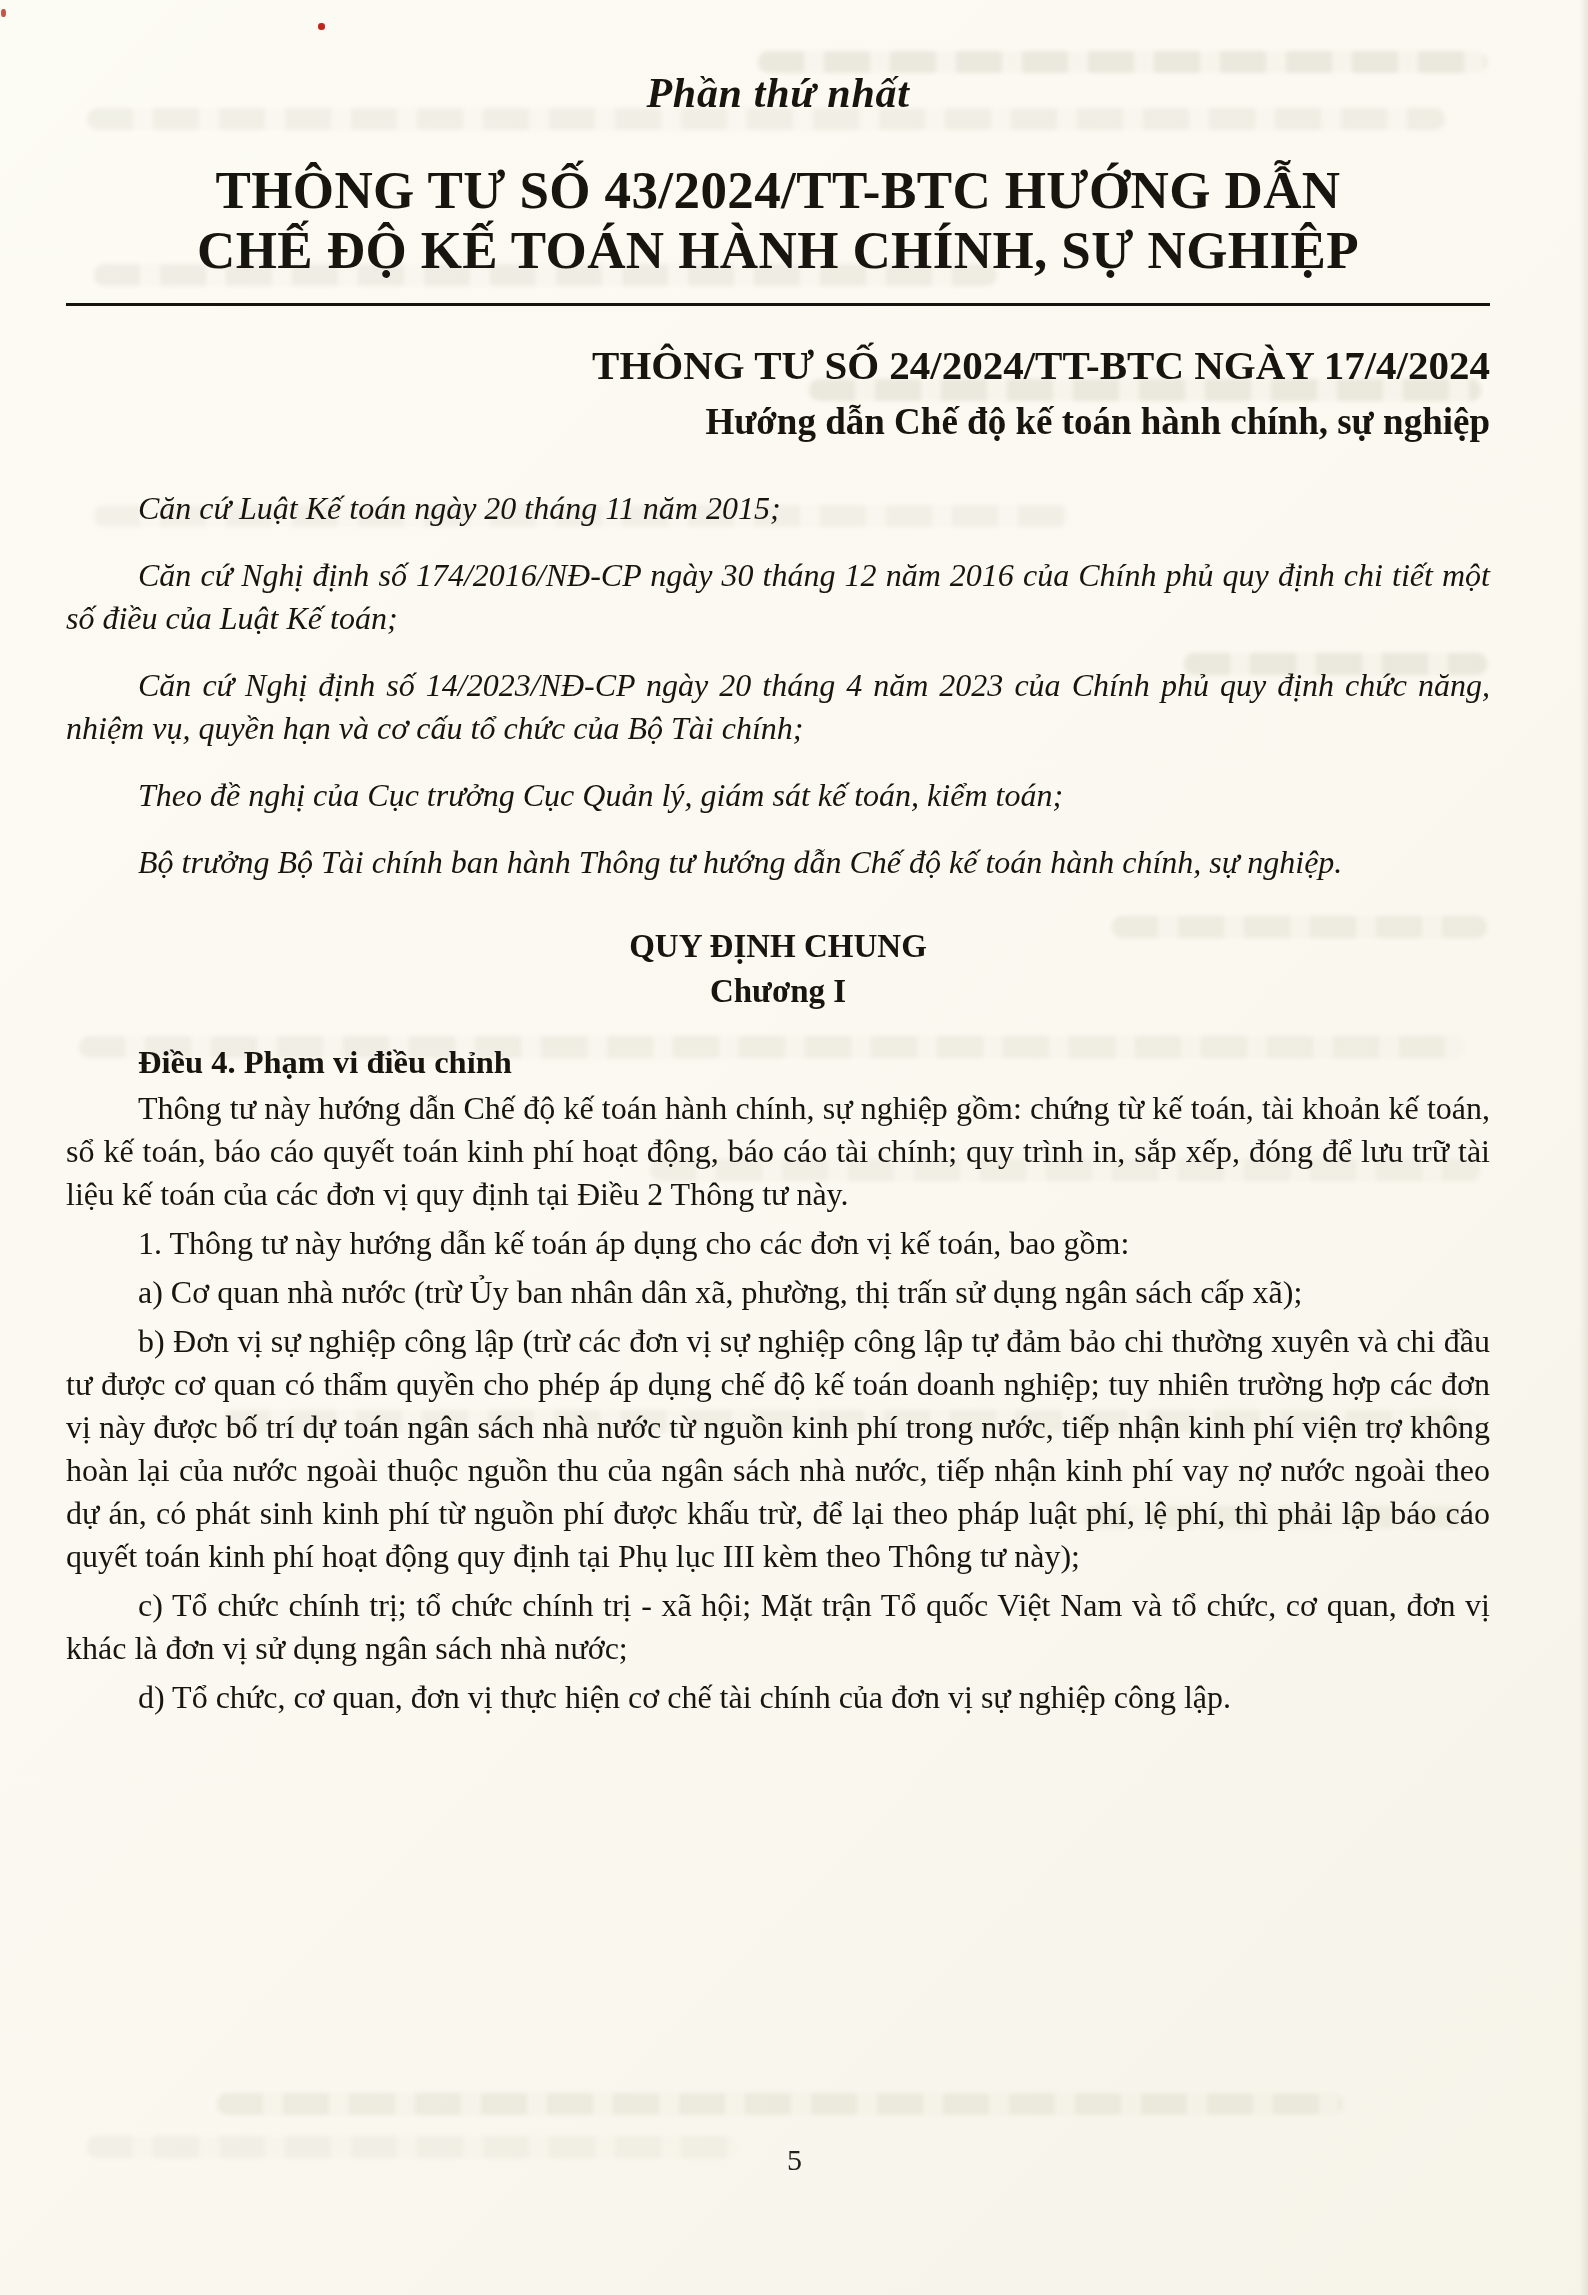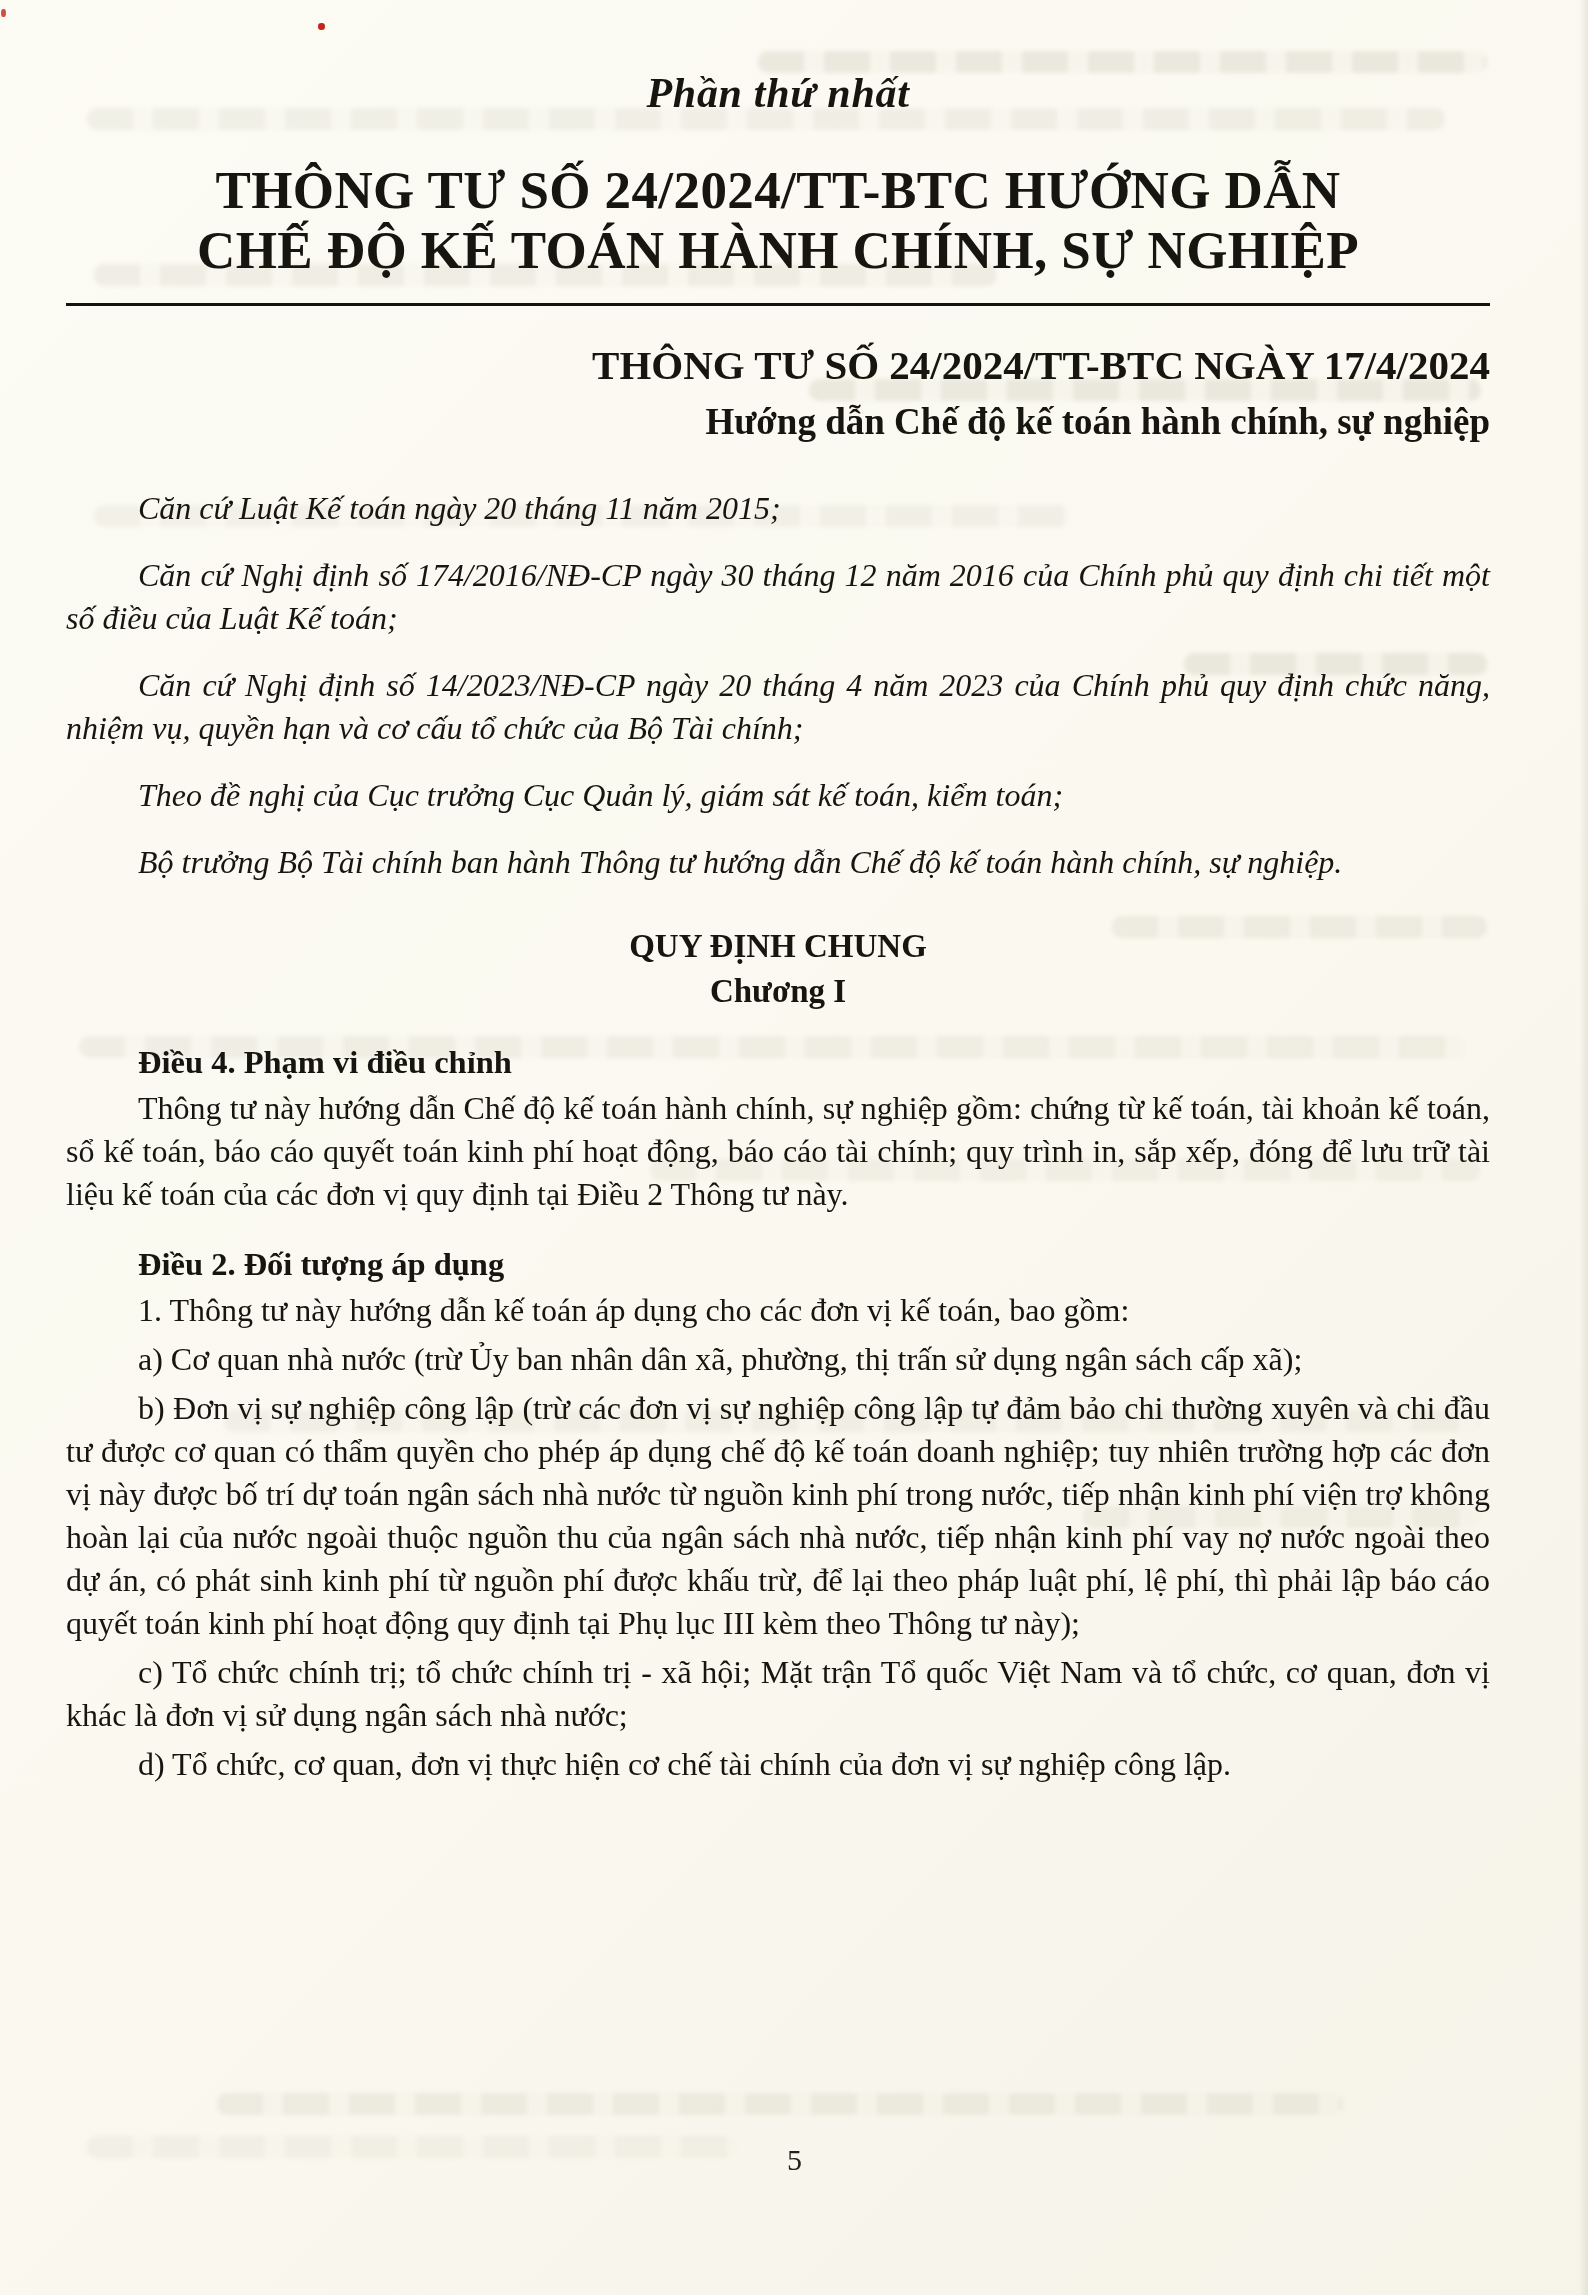--- a/index.html
+++ b/index.html
@@ -87,21 +87,21 @@
   <div class="ghost g11"></div>
   <div class="ghost g12"></div>
   <div class="ghost g13"></div>
   <div class="edge-shade"></div>
 
   <div class="content">
 
     <div class="part-title">Phần thứ nhất</div>
 
     <div class="main-title">
-      <div>THÔNG TƯ SỐ 24/2024/TT-BTC HƯỚNG DẪN</div>
+      <div>THÔNG TƯ SỐ 43/2024/TT-BTC HƯỚNG DẪN</div>
       <div>CHẾ ĐỘ KẾ TOÁN HÀNH CHÍNH, SỰ NGHIỆP</div>
     </div>
 
     <div class="subtitle">
       <div class="st-caps">THÔNG TƯ SỐ 24/2024/TT-BTC NGÀY 17/4/2024</div>
       <div class="st-mixed">Hướng dẫn Chế độ kế toán hành chính, sự nghiệp</div>
     </div>
 
     <p class="preamble first">Căn cứ Luật Kế toán ngày 20 tháng 11 năm 2015;</p>
     <p class="preamble">Căn cứ Nghị định số 174/2016/NĐ-CP ngày 30 tháng 12 năm 2016 của Chính phủ quy định chi tiết một số điều của Luật Kế toán;</p>
@@ -110,21 +110,20 @@
     <p class="preamble">Bộ trưởng Bộ Tài chính ban hành Thông tư hướng dẫn Chế độ kế toán hành chính, sự nghiệp.</p>
 
     <div class="chapter">
       <div>QUY ĐỊNH CHUNG</div>
       <div>Chương I</div>
     </div>
 
     <h3 class="article-heading">Điều 4. Phạm vi điều chỉnh</h3>
     <p class="body-para">Thông tư này hướng dẫn Chế độ kế toán hành chính, sự nghiệp gồm: chứng từ kế toán, tài khoản kế toán, sổ kế toán, báo cáo quyết toán kinh phí hoạt động, báo cáo tài chính; quy trình in, sắp xếp, đóng để lưu trữ tài liệu kế toán của các đơn vị quy định tại Điều 2 Thông tư này.</p>
 
-    <h3 class="article-heading">Điều 2. Đối tượng áp dụng</h3>
     <p class="body-para">1. Thông tư này hướng dẫn kế toán áp dụng cho các đơn vị kế toán, bao gồm:</p>
     <p class="body-para">a) Cơ quan nhà nước (trừ Ủy ban nhân dân xã, phường, thị trấn sử dụng ngân sách cấp xã);</p>
     <p class="body-para">b) Đơn vị sự nghiệp công lập (trừ các đơn vị sự nghiệp công lập tự đảm bảo chi thường xuyên và chi đầu tư được cơ quan có thẩm quyền cho phép áp dụng chế độ kế toán doanh nghiệp; tuy nhiên trường hợp các đơn vị này được bố trí dự toán ngân sách nhà nước từ nguồn kinh phí trong nước, tiếp nhận kinh phí viện trợ không hoàn lại của nước ngoài thuộc nguồn thu của ngân sách nhà nước, tiếp nhận kinh phí vay nợ nước ngoài theo dự án, có phát sinh kinh phí từ nguồn phí được khấu trừ, để lại theo pháp luật phí, lệ phí, thì phải lập báo cáo quyết toán kinh phí hoạt động quy định tại Phụ lục III kèm theo Thông tư này);</p>
     <p class="body-para">c) Tổ chức chính trị; tổ chức chính trị - xã hội; Mặt trận Tổ quốc Việt Nam và tổ chức, cơ quan, đơn vị khác là đơn vị sử dụng ngân sách nhà nước;</p>
     <p class="body-para">d) Tổ chức, cơ quan, đơn vị thực hiện cơ chế tài chính của đơn vị sự nghiệp công lập.</p>
 
   </div>
 
   <div class="page-number">5</div>
 </div>

